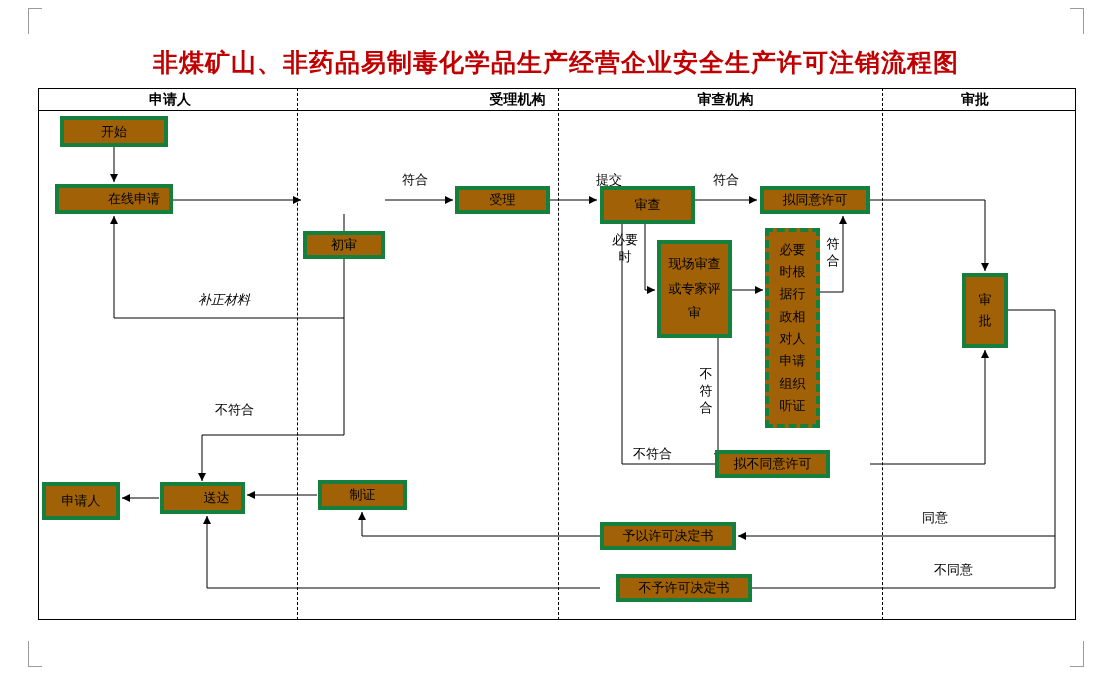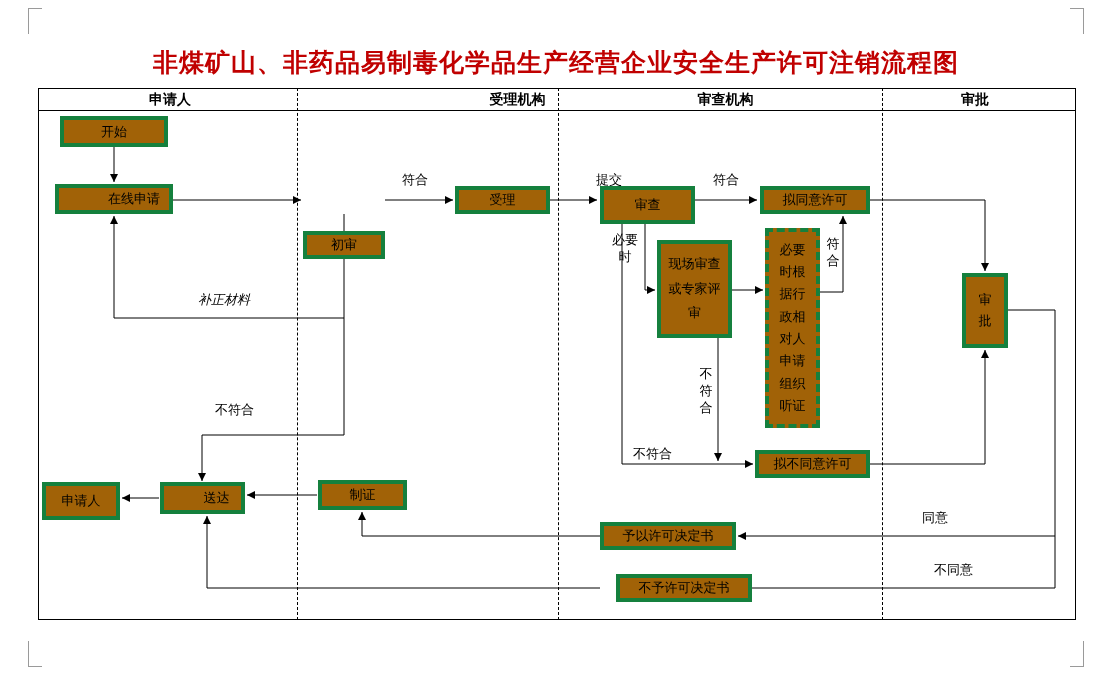--- a/index.html
+++ b/index.html
@@ -98,21 +98,21 @@
 </div>
 <div class="node" style="left:657px;top:240px;width:75px;height:98px;">
   <span class="vtext" style="width:54px;line-height:1.9;">现场审查或专家评审</span>
 </div>
 <div class="node dashed" style="left:765px;top:228px;width:55px;height:200px;">
   <span class="vtext" style="width:32px;line-height:1.72;">必要时根据行政相对人申请组织听证</span>
 </div>
 <div class="node" style="left:962px;top:273px;width:46px;height:75px;">
   <span class="vtext" style="width:16px;line-height:1.6;">审批</span>
 </div>
-<div class="node" style="left:755px;top:450px;width:115px;height:28px;">
+<div class="node" style="left:715px;top:450px;width:115px;height:28px;">
   <span>拟不同意许可</span>
 </div>
 <div class="node" style="left:600px;top:522px;width:136px;height:28px;">
   <span>予以许可决定书</span>
 </div>
 <div class="node" style="left:616px;top:574px;width:136px;height:28px;">
   <span>不予许可决定书</span>
 </div>
 <div class="node" style="left:318px;top:480px;width:89px;height:30px;">
   <span>制证</span>

